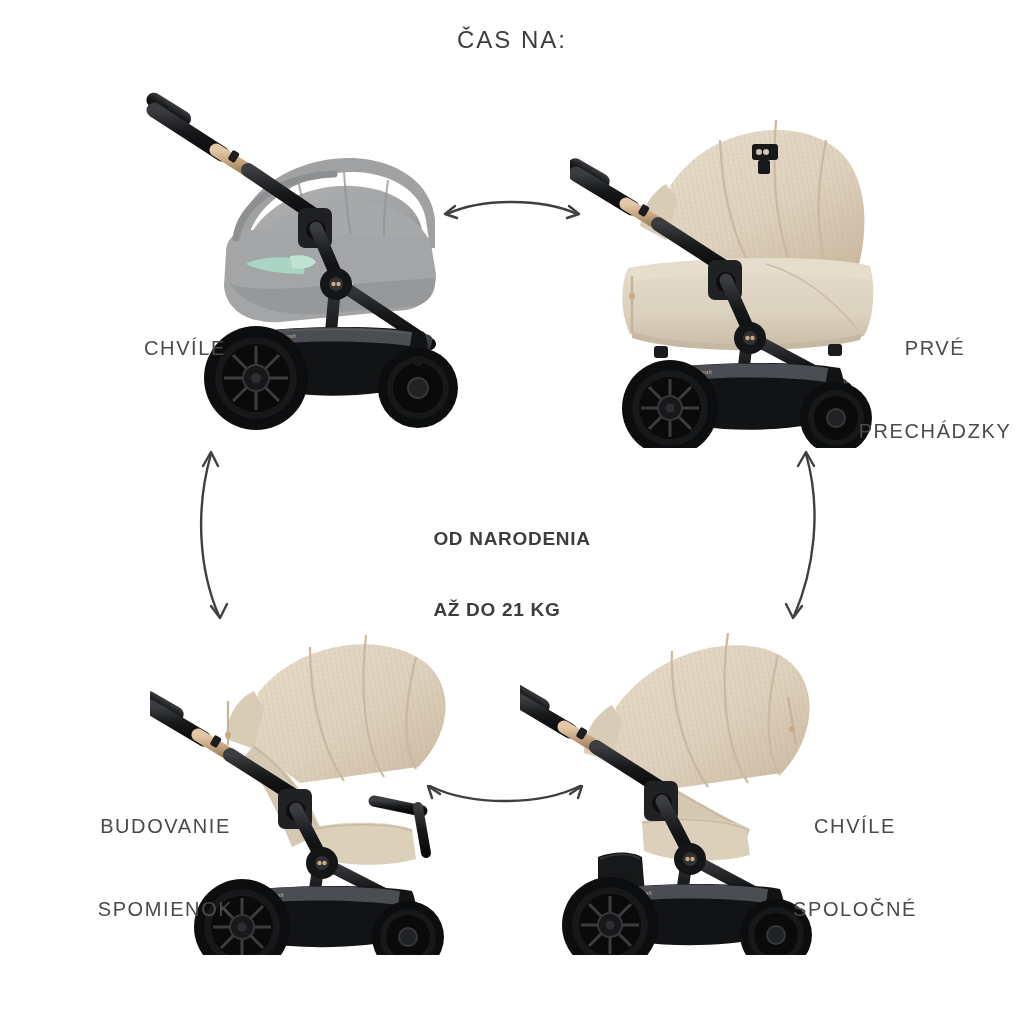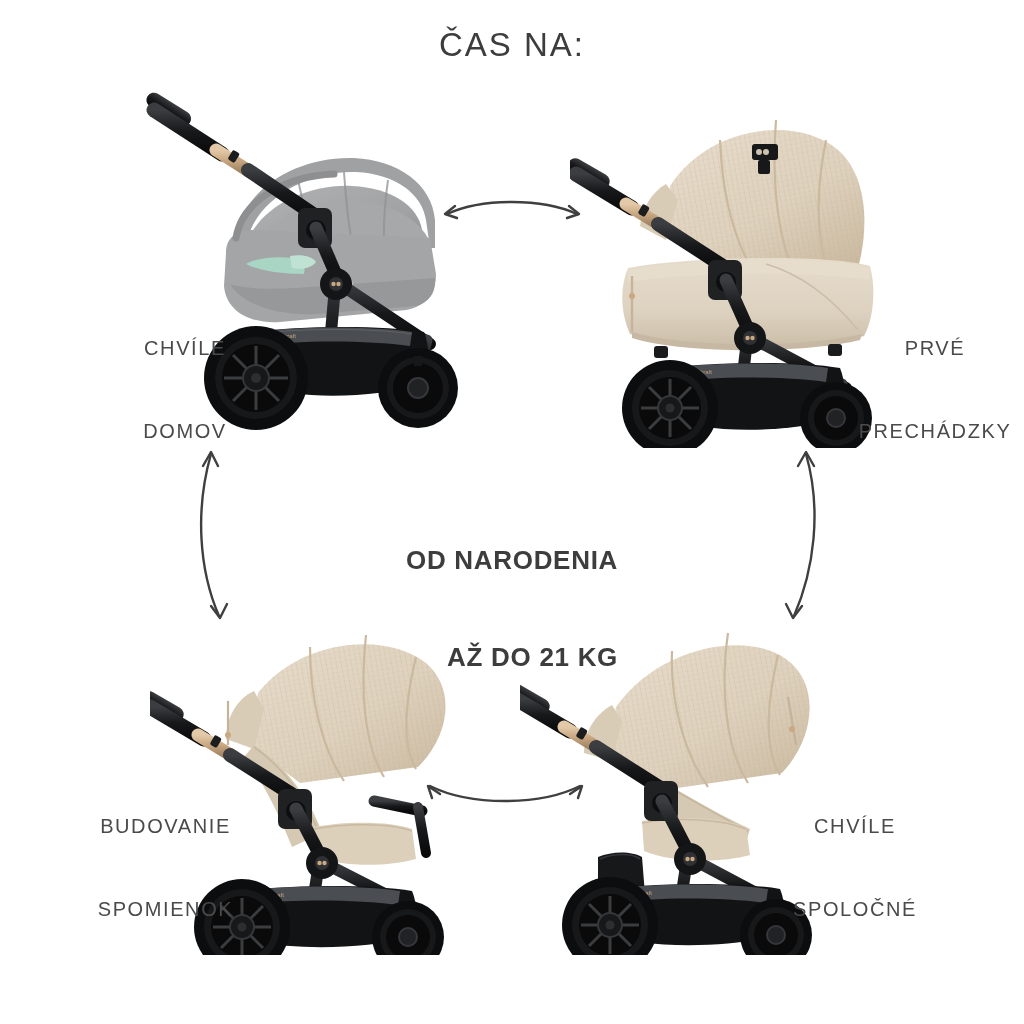--- a/index.html
+++ b/index.html
@@ -10,28 +10,28 @@
     overflow:hidden;
     position:relative;
     color:#3a3a3a;
   }
   .stage{position:absolute;inset:0;}
 
   
   .title{
     position:absolute;left:0;right:0;top:26px;
     text-align:center;
-    font-size:33px;letter-spacing:2.0px;
+    font-size:24px;letter-spacing:2.0px;
     font-weight:400;color:#3d3d3d;
     white-space:pre;
   }
   .center-copy{
     position:absolute;left:50%;top:480px;transform:translateX(-50%);
-    text-align:right;font-weight:bold;color:#3d3d3d;
-    font-size:26px;letter-spacing:0.7px;line-height:1.24;
+    text-align:left;font-weight:bold;color:#3d3d3d;
+    font-size:19px;letter-spacing:0.7px;line-height:1.24;
     white-space:pre;
   }
   .label{
     position:absolute;
     text-align:center;
     font-size:20px;letter-spacing:1.6px;line-height:1.38;
     font-weight:400;color:#4a4a4a;
     white-space:pre;
   }
   #label-tl{left:95px;top:280px;width:180px;}
@@ -544,21 +544,20 @@
     </svg>
   </div>
 
   <div class="center-copy">
     <div>OD NARODENIA</div>
     <div>AŽ DO 21 KG</div>
   </div>
 
   <div class="label" id="label-tl">
     <div>CHVÍLE</div>
-    <div>DOMOV</div>
   </div>
 
   <div class="label" id="label-tr">
     <div>PRVÉ</div>
     <div>PRECHÁDZKY</div>
   </div>
 
   <div class="label" id="label-bl">
     <div>BUDOVANIE</div>
     <div>SPOMIENOK</div>

